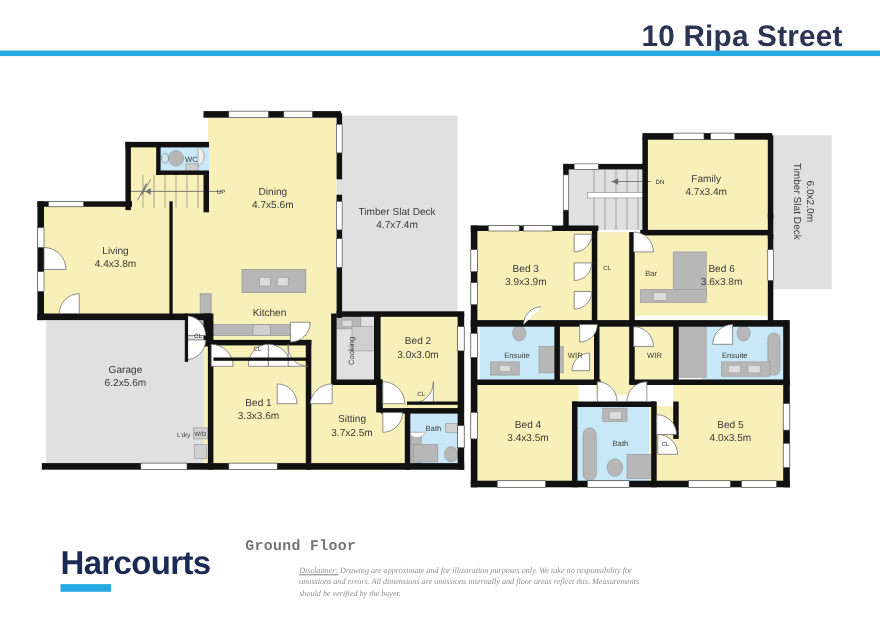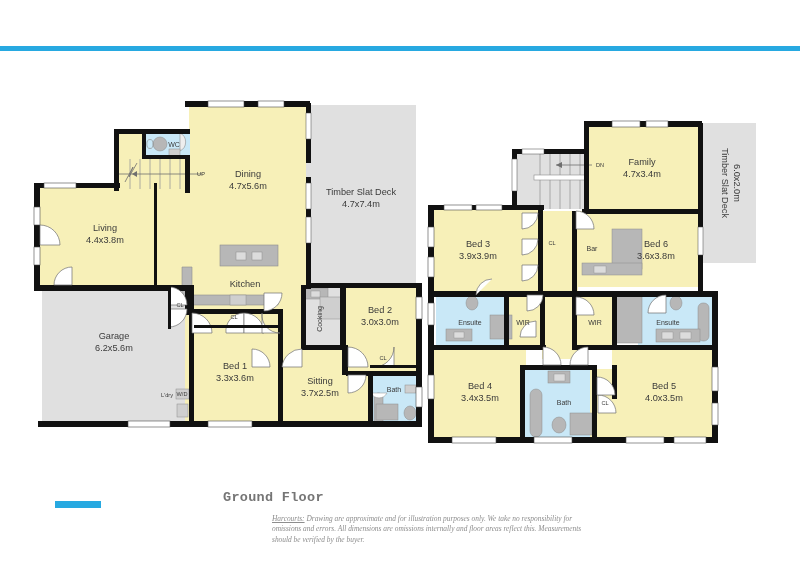--- a/index.html
+++ b/index.html
@@ -40,20 +40,21 @@
 
   #disclaimer{position:absolute;left:272px;top:36px;width:310px;
               font-family:"Liberation Serif","DejaVu Serif",serif;
               font-style:italic;font-size:7.4px;line-height:10.4px;color:#8d8d8d;}
   #disclaimer b{font-weight:normal;text-decoration:underline;}
 </style>
 </head>
 <body>
 
 <div id="header">
+  <div id="title">10 Ripa Street</div>
   <div id="header-rule"></div>
 </div>
 
 <div id="plans">
 
   <div class="plan" id="ground-floor">
     <svg width="400" height="340" viewBox="0 0 400 340">
 
       <g>
 
@@ -363,21 +364,22 @@
         <text class="rm rm-xs" x="136" y="128">CL</text>
         <text class="rm rm-xs" x="189" y="288">CL</text>
       </g>
     </svg>
 
   </div>
 </div>
 
 <div id="footer">
   <div id="brand">
+    <div id="brand-word">Harcourts</div>
     <div id="brand-underline"></div>
   </div>
 
   <div id="disclaimer">
-    <b>Harcourts:</b>
+    <b>Disclaimer:</b>
     <span>Drawing are approximate and for illustration purposes only. We take no responsibility for omissions and errors.   All dimensions are omissions internally and floor areas reflect this.   Measurements should be verified by the buyer.</span>
   </div>
 
 </div>
 
 </body></html>

